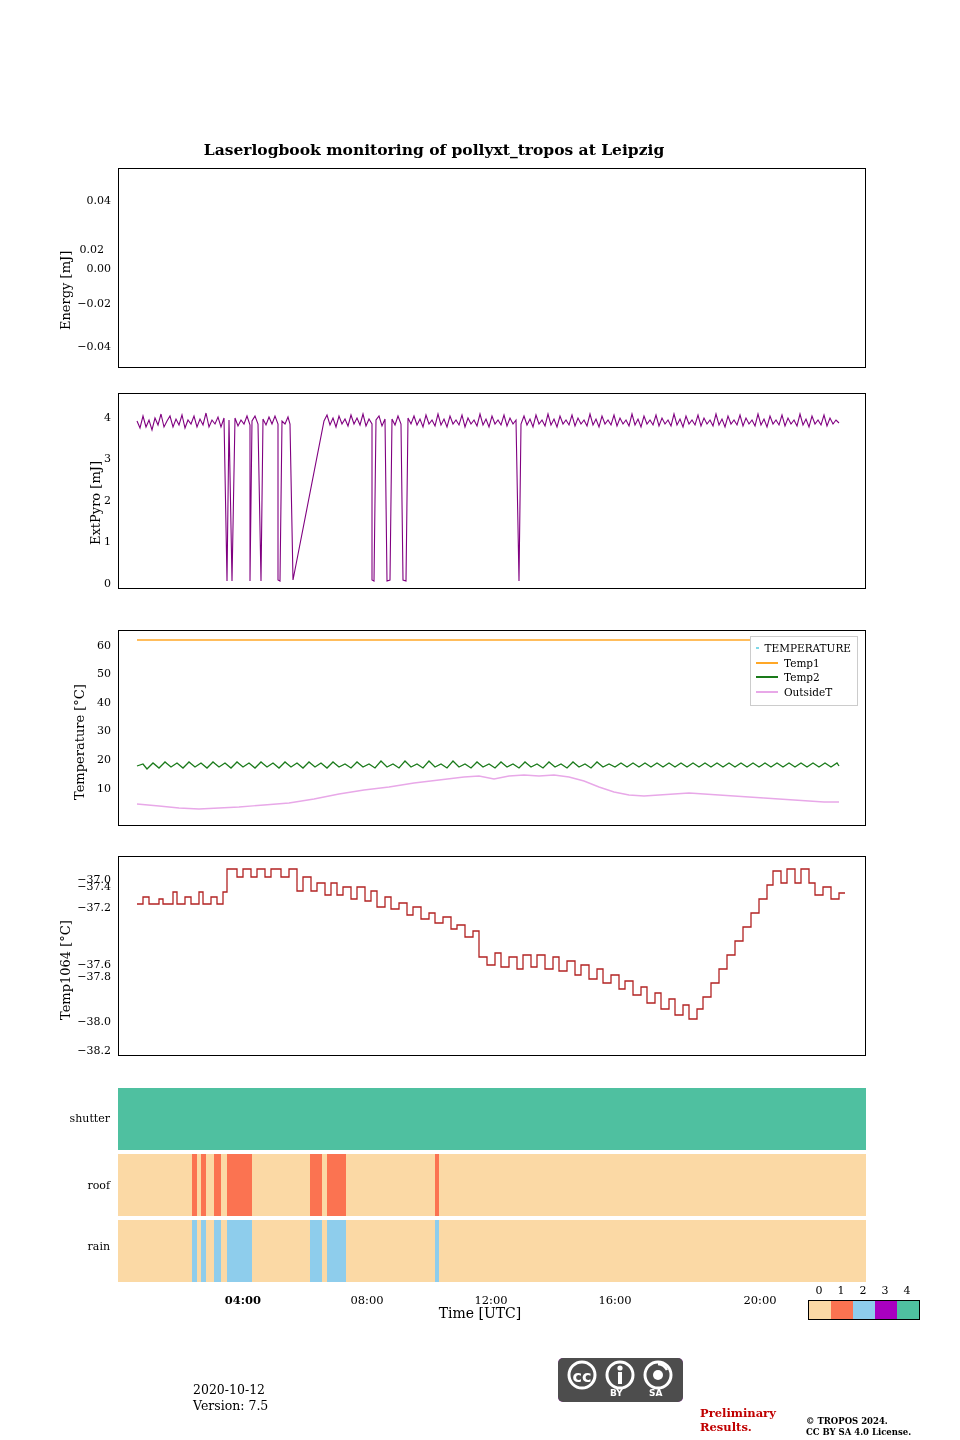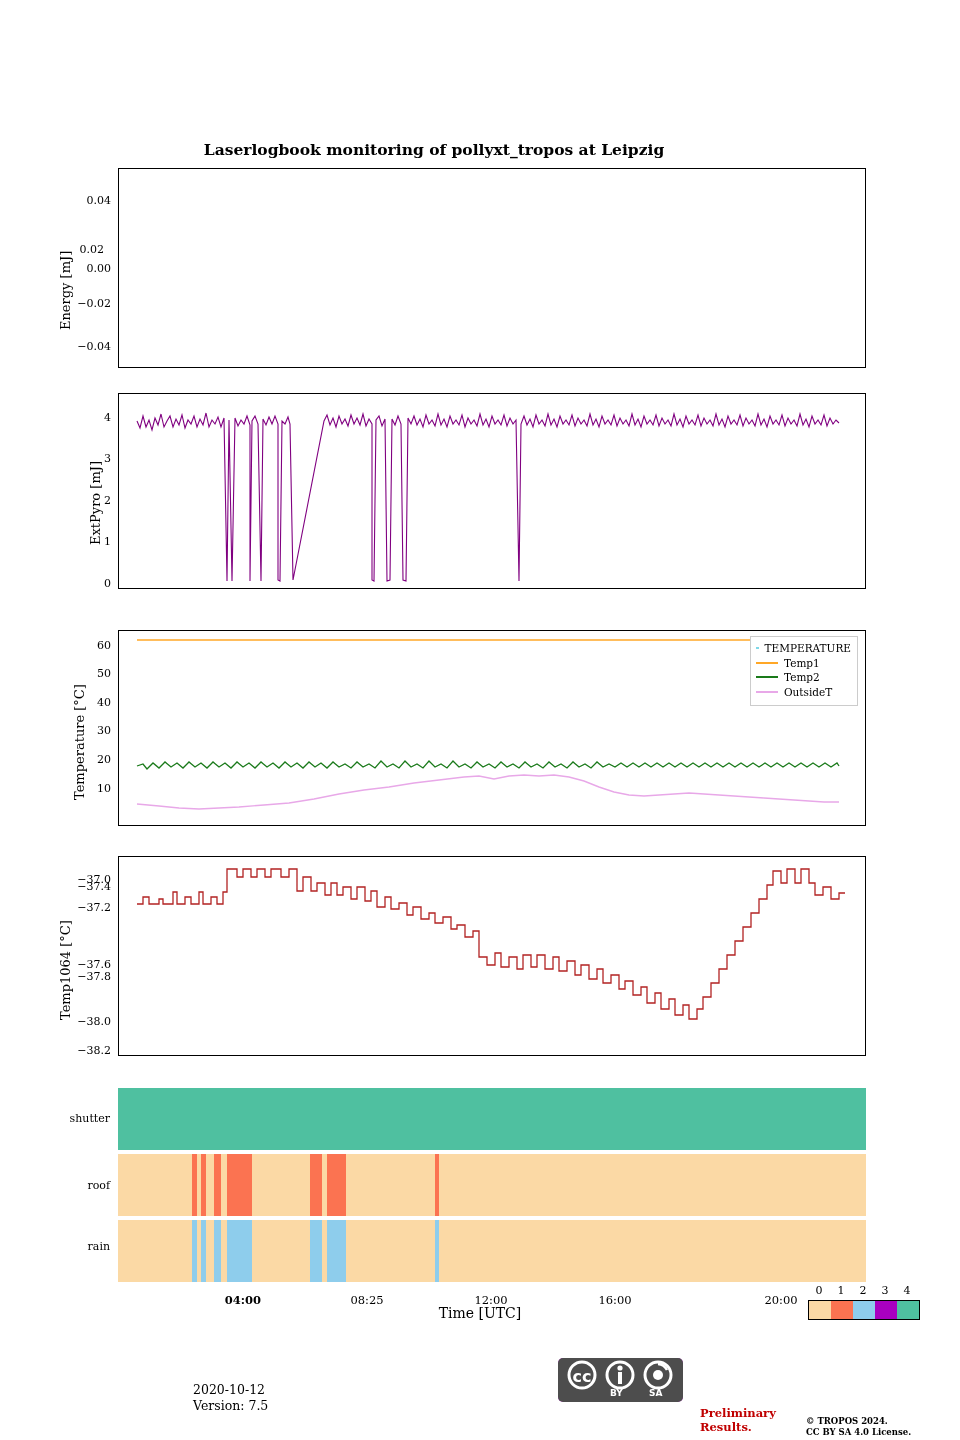--- a/index.html
+++ b/index.html
@@ -174,24 +174,24 @@
       <rect x="192" y="132" width="12" height="62" fill="#8ecdec"></rect>
       <rect x="209" y="132" width="19" height="62" fill="#8ecdec"></rect>
       <rect x="317" y="132" width="4" height="62" fill="#8ecdec"></rect>
     </svg>
   </div>
   <div class="catlabel" style="left:50px;top:1112px;width:60px;">shutter</div>
   <div class="catlabel" style="left:50px;top:1179px;width:60px;">roof</div>
   <div class="catlabel" style="left:50px;top:1240px;width:60px;">rain</div>
 
   <div class="xtick" style="left:220px;top:1293px;width:46px;font-weight:bold;">04:00</div>
-  <div class="xtick" style="left:344px;top:1293px;width:46px;">08:25</div>
+  <div class="xtick" style="left:344px;top:1293px;width:46px;">08:00</div>
   <div class="xtick" style="left:468px;top:1293px;width:46px;">12:00</div>
   <div class="xtick" style="left:592px;top:1293px;width:46px;">16:00</div>
-  <div class="xtick" style="left:758px;top:1293px;width:46px;">20:00</div>
+  <div class="xtick" style="left:737px;top:1293px;width:46px;">20:00</div>
 
   <div class="xlabel" style="left:0px;top:1305px;">Time [UTC]</div>
 
   <div class="cbarticks" style="left:808px;top:1284px;">
     <span>0</span>
     <span>1</span>
     <span>2</span>
     <span>3</span>
     <span>4</span>
   </div>

